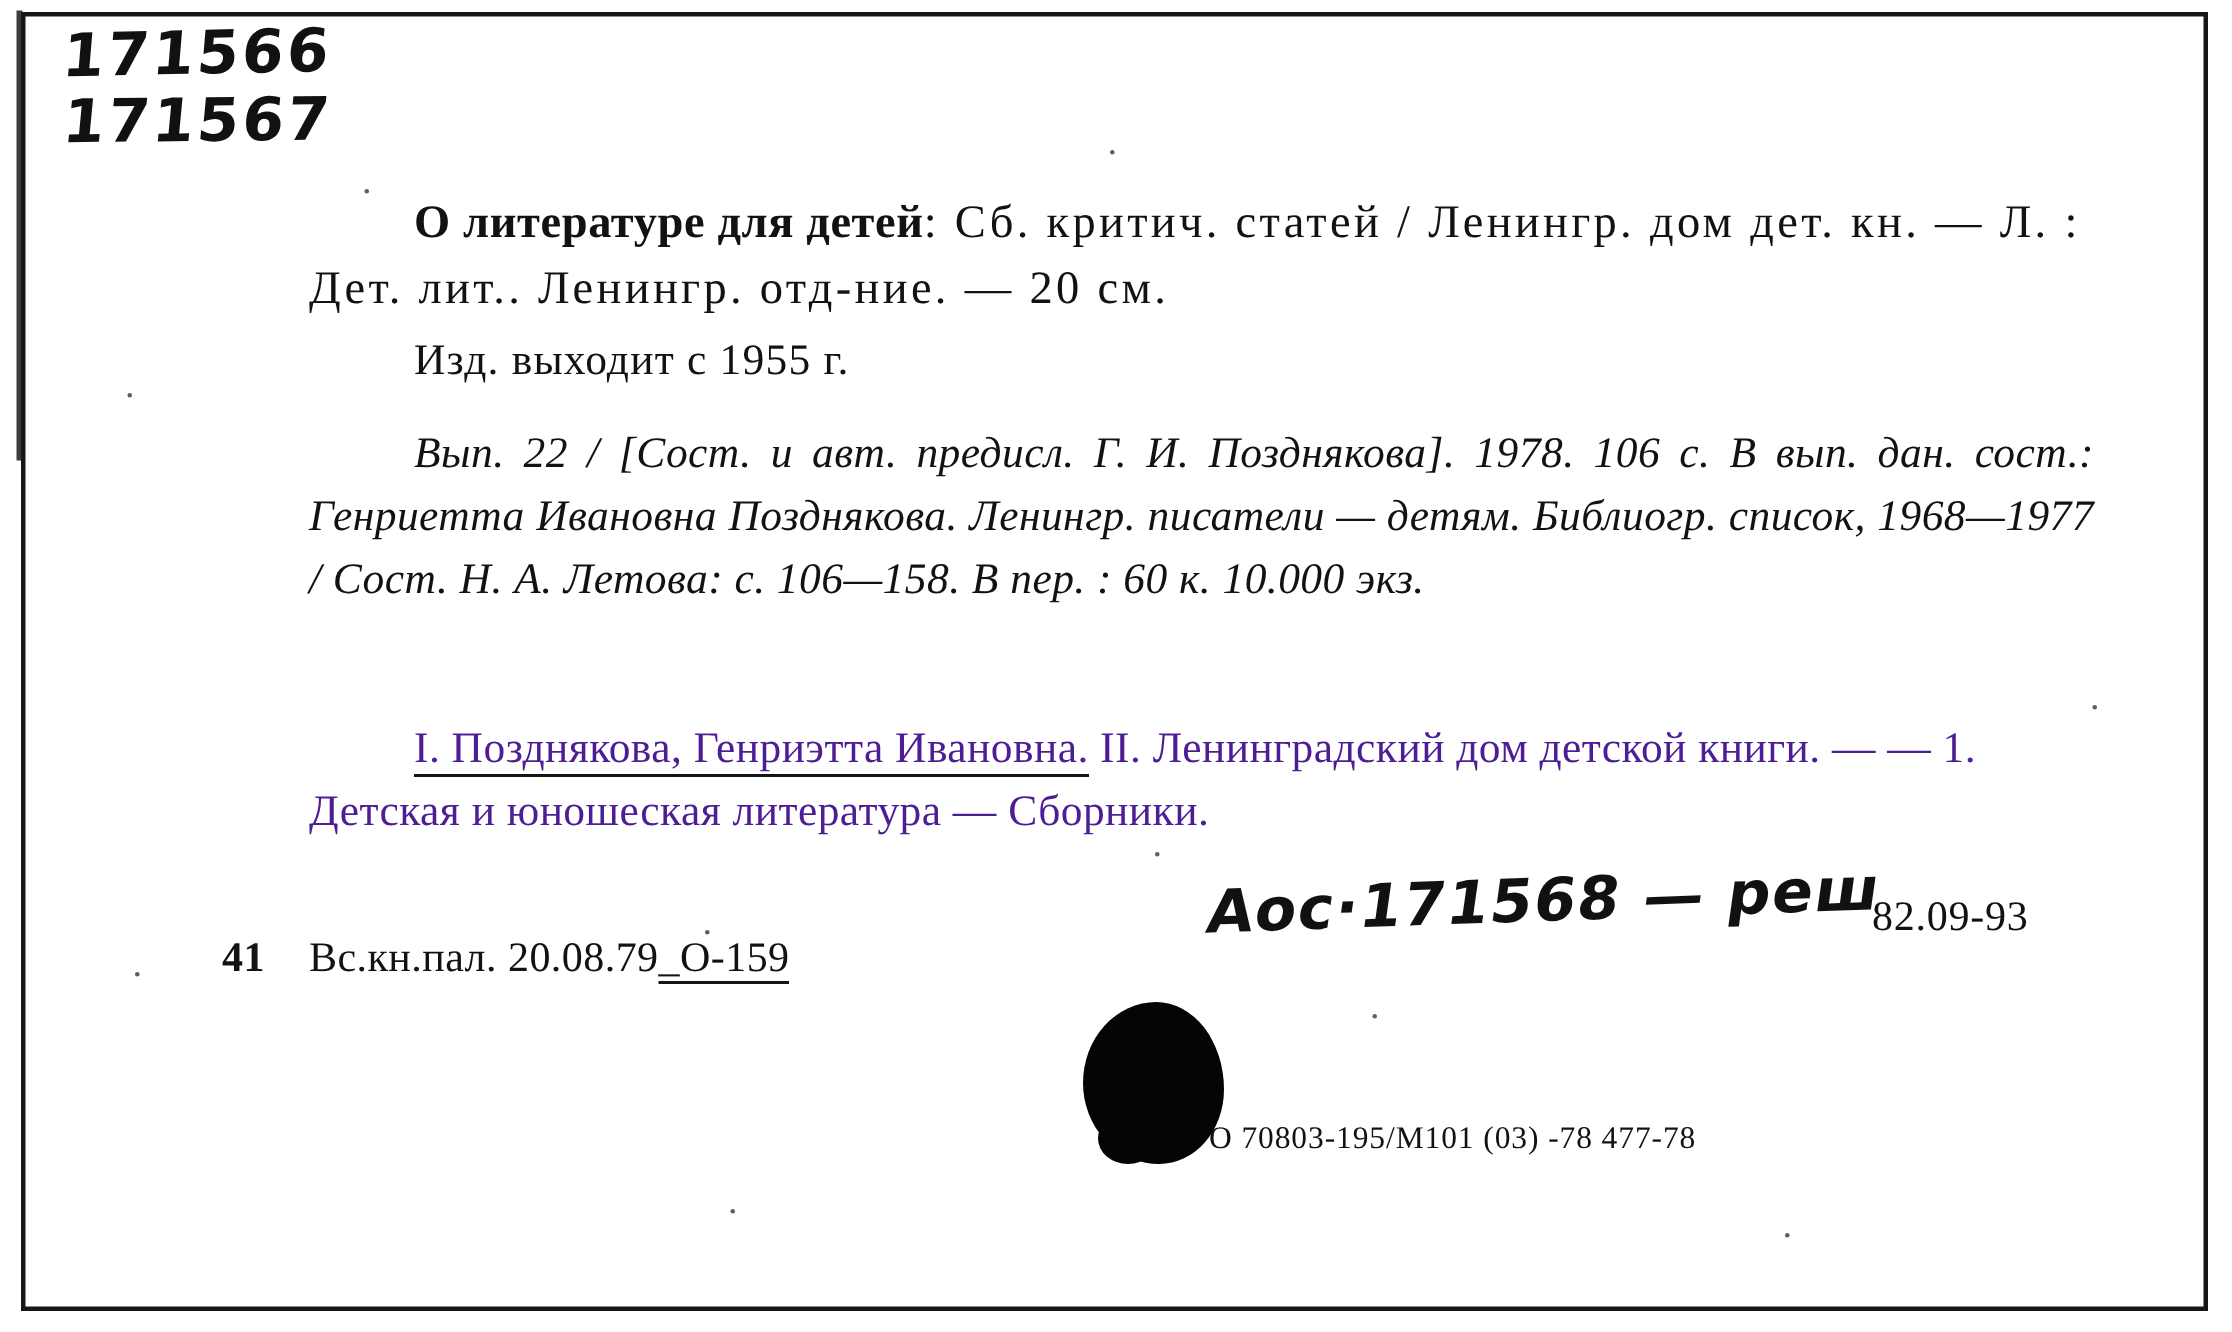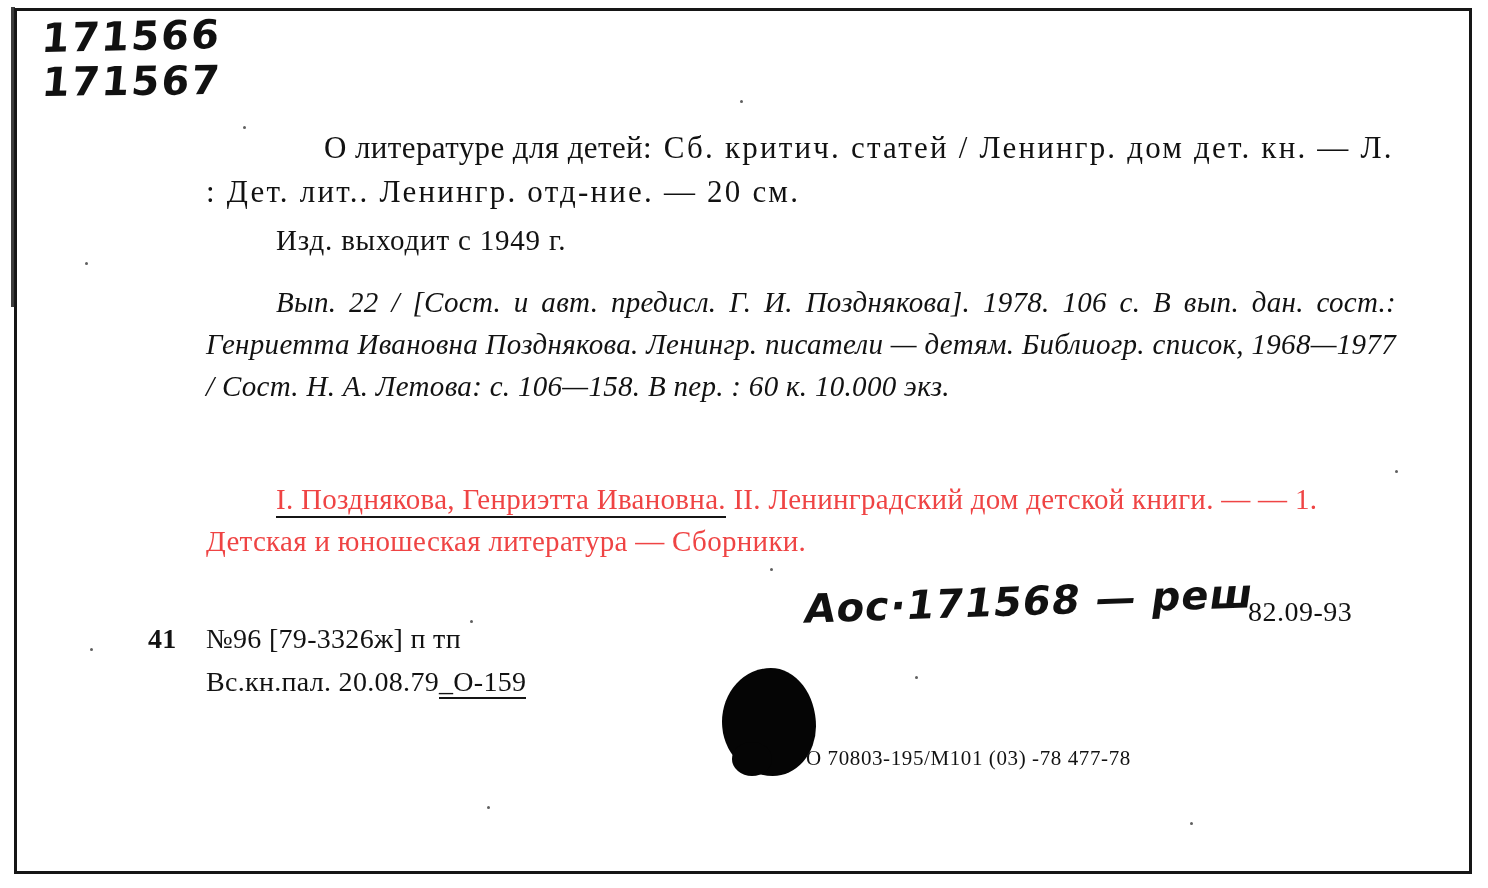--- a/index.html
+++ b/index.html
@@ -64,22 +64,21 @@
     width: 1190px;
     color: #121212;
   }
   .title-line {
     font-size: 31px;
     line-height: 1.42;
     letter-spacing: 0.4px;
     text-indent: 70px;
   }
   .title-line b {
-    font-weight: 400;
-    margin-left: 48px;
+    font-weight: 700;
   }
   .title-line .sp {
     letter-spacing: 2.2px;
   }
   .note {
     margin-top: 6px;
     font-size: 29px;
     line-height: 1.44;
     letter-spacing: 0.8px;
     text-indent: 70px;
@@ -96,21 +95,21 @@
 
   
   .tracings {
     position: absolute;
     left: 206px;
     top: 478px;
     width: 1190px;
     font-size: 29px;
     line-height: 1.46;
     letter-spacing: 0.3px;
-    color: #ef4444;
+    color: #4c1d95;
     text-indent: 70px;
   }
   .tracings .underline {
     border-bottom: 2px solid #151515;
     padding-bottom: 1px;
   }
 
   
   .imprint {
     position: absolute;
@@ -208,32 +207,31 @@
 
   <div class="handwritten-acc">
     <div>171566</div>
     <div>171567</div>
   </div>
 
   <div class="record">
     <div class="title-line">
       <b>О литературе для детей</b><span class="sp">: Сб. критич. статей / Ленингр. дом дет. кн. — Л. : Дет. лит.. Ленингр. отд-ние. — 20 см.</span>
     </div>
-    <div class="note">Изд. выходит с 1949 г.</div>
+    <div class="note">Изд. выходит с 1955 г.</div>
     <div class="issue">Вып. 22 / [Сост. и авт. предисл. Г. И. Позднякова].   1978.   106 с.   В вып. дан. сост.: Генриетта Ивановна Позднякова.   Ленингр. писатели — детям. Библиогр. список, 1968—1977 / Сост. Н. А. Летова: с. 106—158.   В пер. : 60 к.   10.000 экз.</div>
   </div>
 
   <div class="tracings">
     <span class="underline">I. Позднякова, Генриэтта Ивановна.</span><span> II. Ленинградский дом детской книги. — — 1. Детская и юношеская литература — Сборники.</span>
   </div>
 
   <div class="imprint">
     <div class="row2">
       <span class="bold-num">41</span>
-      <span>№96  [79-3326ж]  п тп</span>
     </div>
     <div>
       <span>Вс.кн.пал. 20.08.79</span><span class="u">_О-159</span>
     </div>
   </div>
 
   <div class="handwritten-note">Аос·171568 — реш</div>
   <div class="date-stamp">82.09-93</div>
 
   <div class="blot"></div>

